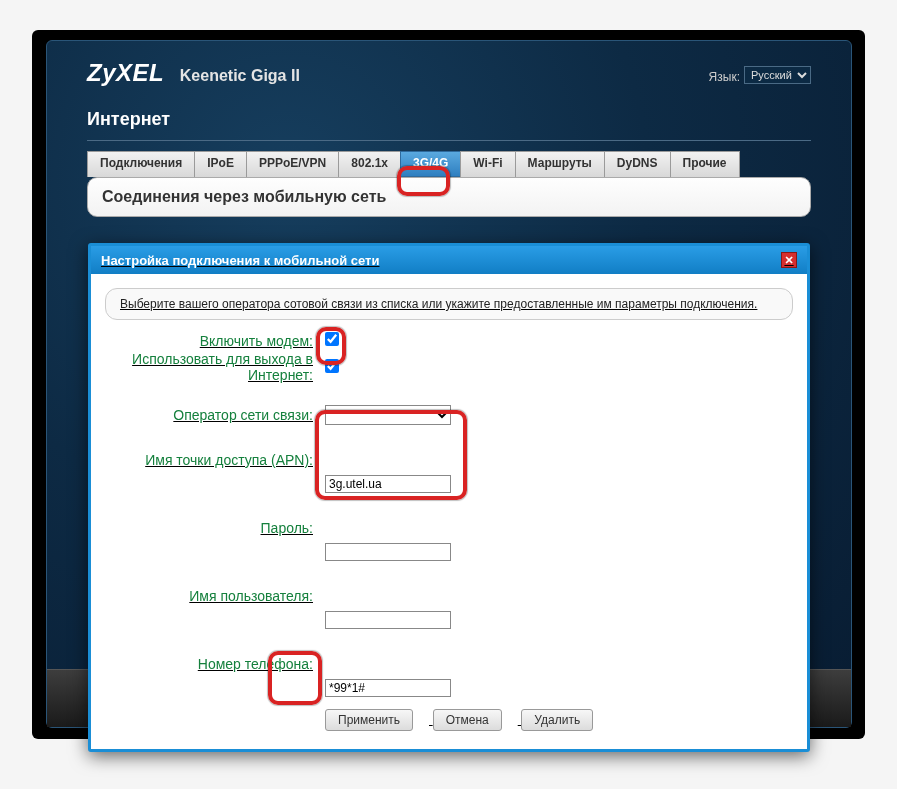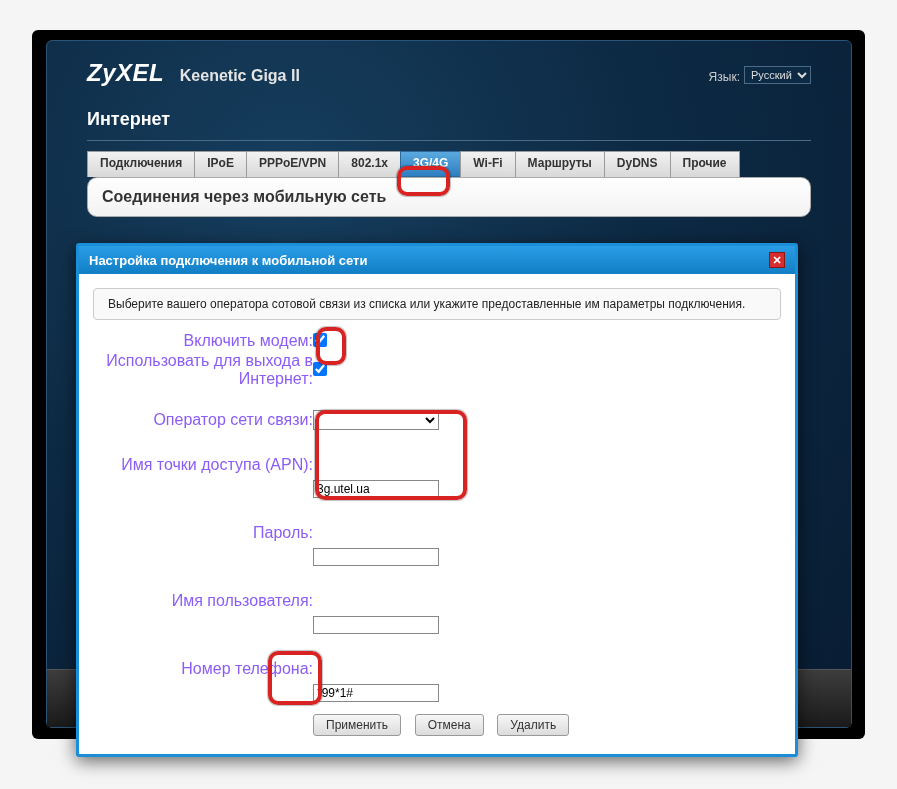--- a/index.html
+++ b/index.html
@@ -103,27 +103,28 @@
   height: 40px;
   padding: 10px 14px;
 }
 .section-title {
   font-size: 16px;
   font-weight: bold;
   color: #333;
 }
 .dialog {
   position: absolute;
-  left: 76px; top: 243px;
+  left: 88px; top: 243px;
   width: 722px;
   background: #fff;
   border: 3px solid #1a8ed6;
   border-radius: 3px;
   box-shadow: 0 4px 18px rgba(0,0,0,0.6);
   z-index: 10;
+  text-decoration: underline;
 }
 .dialog-title {
   background: linear-gradient(#2a9de6,#117ec5);
   color: #fff;
   font-weight: bold;
   font-size: 13px;
   padding: 6px 10px;
   display: flex;
   justify-content: space-between;
   align-items: center;
@@ -137,37 +138,37 @@
   text-align: center;
   line-height: 14px;
   cursor: pointer;
 }
 .dialog-body {
   padding: 14px;
 }
 .hint-box {
   background: #f9f9f9;
   border: 1px solid #ccc;
-  border-radius: 4px;
+  border-radius: 12px;
   padding: 8px 14px;
   font-size: 12px;
   color: #222;
   margin-bottom: 12px;
 }
 .form-row {
   display: flex;
   align-items: center;
   margin: 2px 0;
 }
 .form-label {
   width: 220px;
   text-align: right;
-  font-size: 16px;
-  color: #8b5cf6;
-  padding-right: 0;
+  font-size: 14px;
+  color: #15803d;
+  padding-right: 12px;
 }
 .form-field {
   flex: 0 0 128px;
 }
 .text-input {
   width: 126px;
   border: 1px solid #888;
   font-size: 12px;
   padding: 1px 3px;
   height: 18px;
@@ -186,21 +187,21 @@
 .btn-row {
   margin: 12px 0 4px 220px;
 }
 .ui-btn {
   background: linear-gradient(#f7f7f7,#dcdcdc);
   border: 1px solid #999;
   border-radius: 3px;
   padding: 3px 12px;
   font-size: 12px;
   color: #333;
-  margin-right: 10px;
+  margin-right: 16px;
   cursor: pointer;
 }
 .bottombar {
   position: absolute;
   left: 0; right: 0; bottom: 0;
   height: 58px;
   background: linear-gradient(#3d3d3d,#1a1a1a);
   border-top: 1px solid #555;
   display: flex;
   align-items: center;

